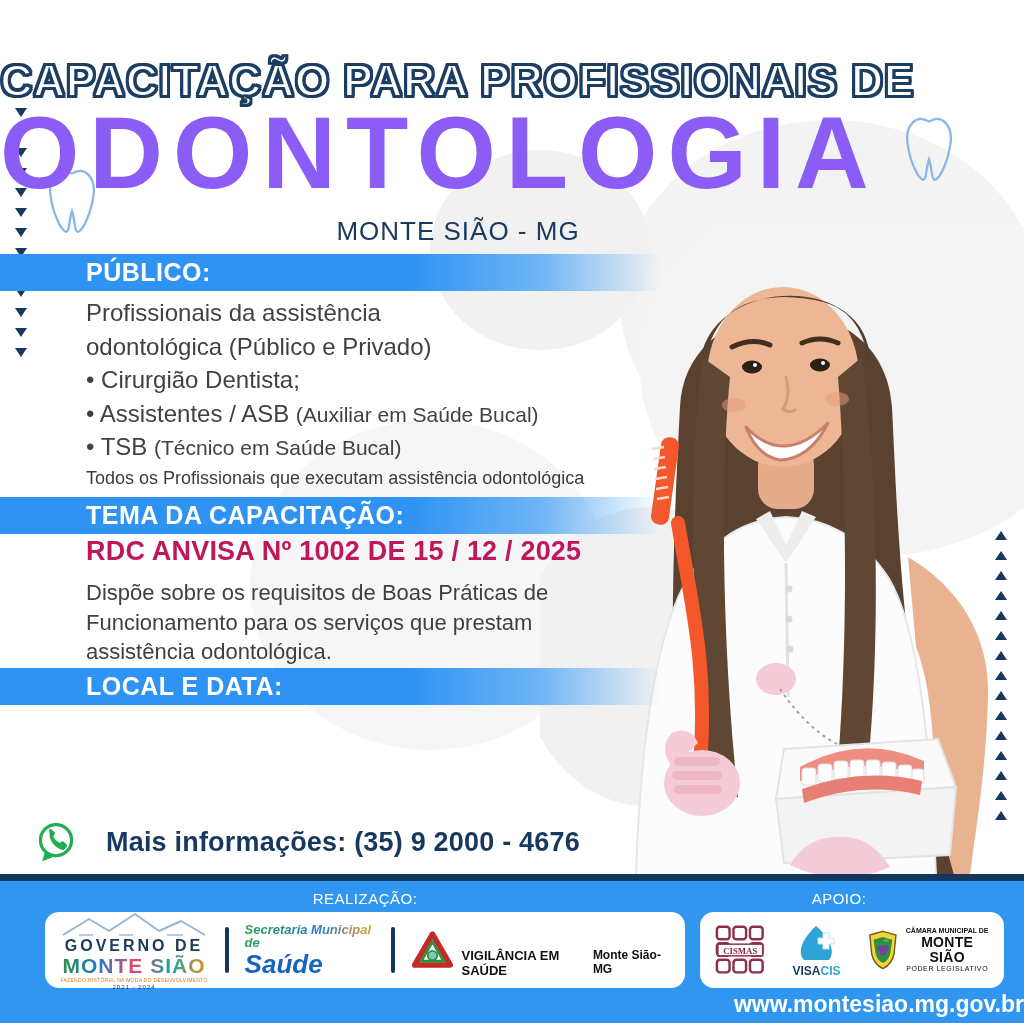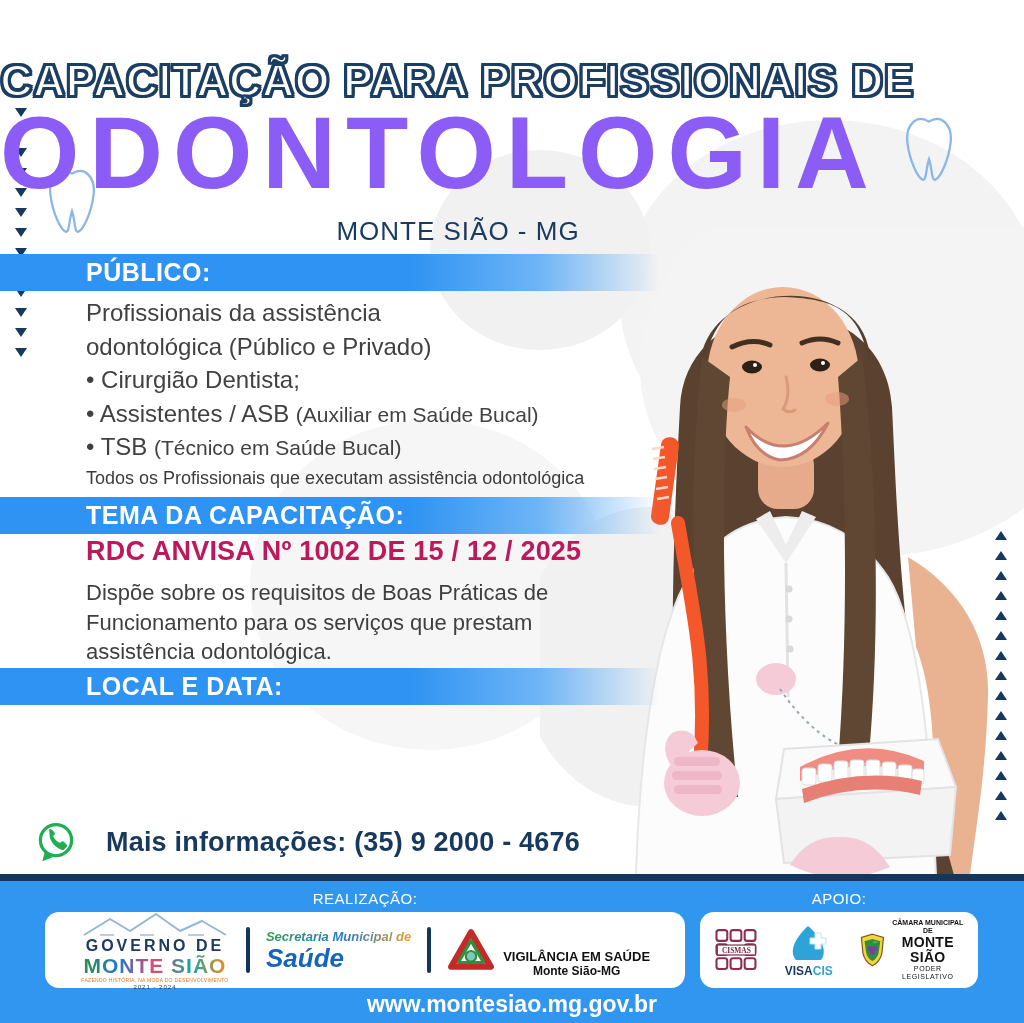--- a/index.html
+++ b/index.html
@@ -76,23 +76,23 @@
   .navy-strip{position:absolute;left:0;top:874px;width:1024px;height:7px;background:#14365c;z-index:6;}
   .footer{position:absolute;left:0;top:881px;width:1024px;height:142px;background:#3096f0;z-index:6;}
   .footer-label{position:absolute;top:9px;color:#ffffff;font-size:15px;letter-spacing:0.5px;text-align:center;}
   .label-realizacao{left:45px;width:640px;}
   .label-apoio{left:700px;width:278px;}
   .logo-box{
     position:absolute;top:31px;height:76px;background:#ffffff;border-radius:14px;
     display:flex;align-items:center;justify-content:center;gap:16px;padding:0 14px;
   }
   .box-realizacao{left:45px;width:640px;}
-  .box-apoio{left:700px;width:278px;gap:26px;}
+  .box-apoio{left:700px;width:304px;gap:26px;}
   .divider{width:4px;height:46px;background:#14365c;border-radius:2px;}
-  .website{position:absolute;left:0;top:110px;width:1024px;text-align:center;color:#ffffff;font-size:23px;font-weight:bold;}
+  .website{position:absolute;left:0;top:110px;width:1024px;text-align:right;color:#ffffff;font-size:23px;font-weight:bold;}
 
   
   .logo-governo{display:flex;flex-direction:column;align-items:center;line-height:1;}
   .gov-line1{font-size:16px;font-weight:bold;color:#1b3a60;letter-spacing:3px;margin-top:1px;}
   .gov-line2{
     font-size:21px;font-weight:bold;letter-spacing:1px;margin-top:1px;
     background:linear-gradient(90deg,#2e8f46 0%,#1f7ac9 25%,#e3486f 50%,#12a5a0 75%,#f08a1d 100%);
     -webkit-background-clip:text;background-clip:text;color:transparent;
   }
   .gov-slogan{font-size:5px;color:#e07820;letter-spacing:0.3px;margin-top:2px;}
@@ -102,21 +102,21 @@
   .logo-saude{display:flex;flex-direction:column;line-height:1;}
   .saude-line1{
     font-size:13px;font-style:italic;font-weight:bold;
     background:linear-gradient(90deg,#2e9f4e 0%,#1f7ac9 55%,#e8a21a 100%);
     -webkit-background-clip:text;background-clip:text;color:transparent;
   }
   .saude-line2{font-size:26px;font-weight:bold;font-style:italic;color:#1565c0;margin-top:2px;}
 
   
   .logo-vigilancia{display:flex;align-items:center;gap:8px;}
-  .vig-text{display:flex;flex-direction:column;line-height:1.15;text-align:center;margin-top:28px;}
+  .vig-text{display:flex;flex-direction:row;line-height:1.15;text-align:left;margin-top:28px;}
   .vig-line1{font-size:13px;font-weight:bold;color:#111111;}
   .vig-line2{font-size:12px;font-weight:bold;color:#111111;}
 
   
   .logo-visacis{display:flex;flex-direction:column;align-items:center;line-height:1;}
   .visacis-text{font-size:12px;font-weight:bold;margin-top:2px;}
   .visa{color:#16395d;}
   .cis{color:#2ea3d7;}
   .logo-camara{display:flex;align-items:center;gap:6px;}
   .cam-text{display:flex;flex-direction:column;line-height:1.1;text-align:center;}

